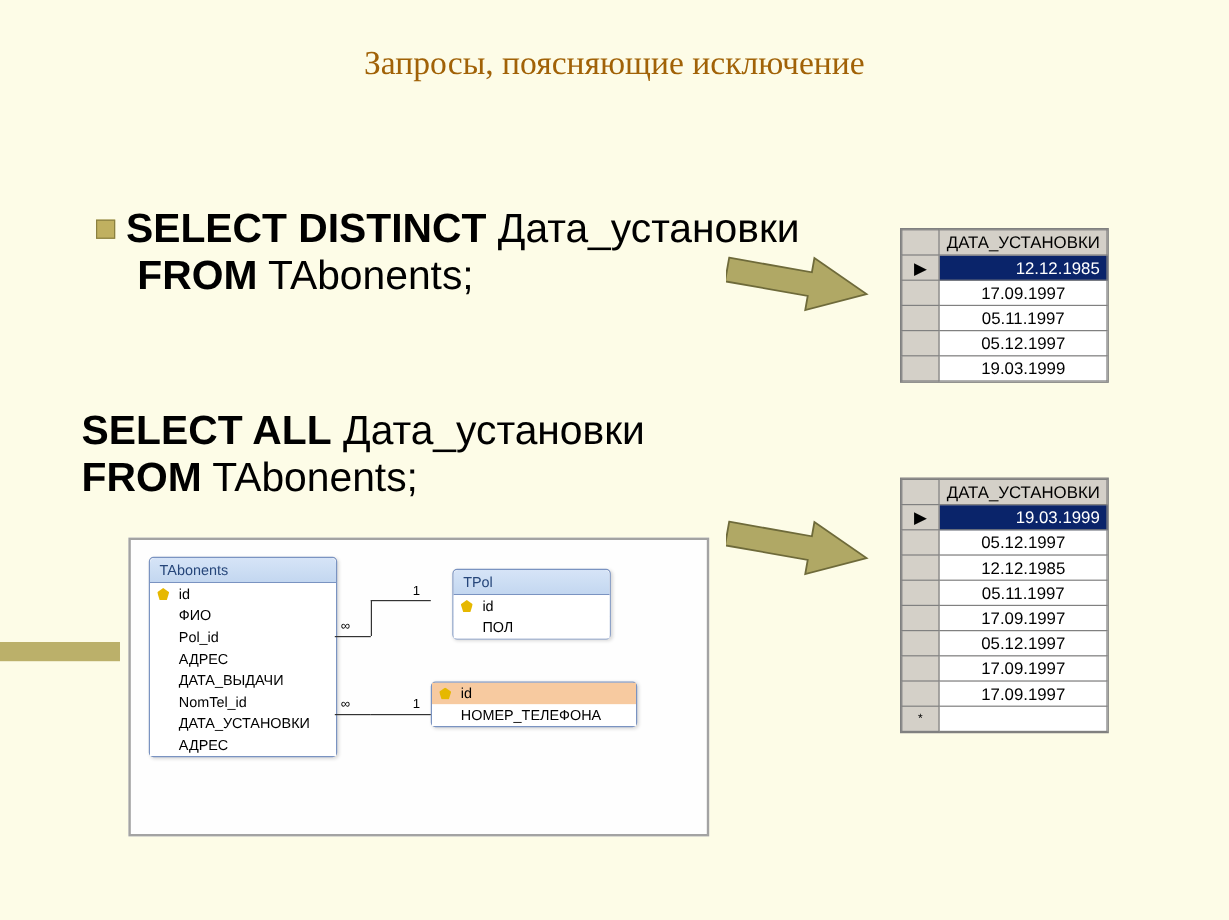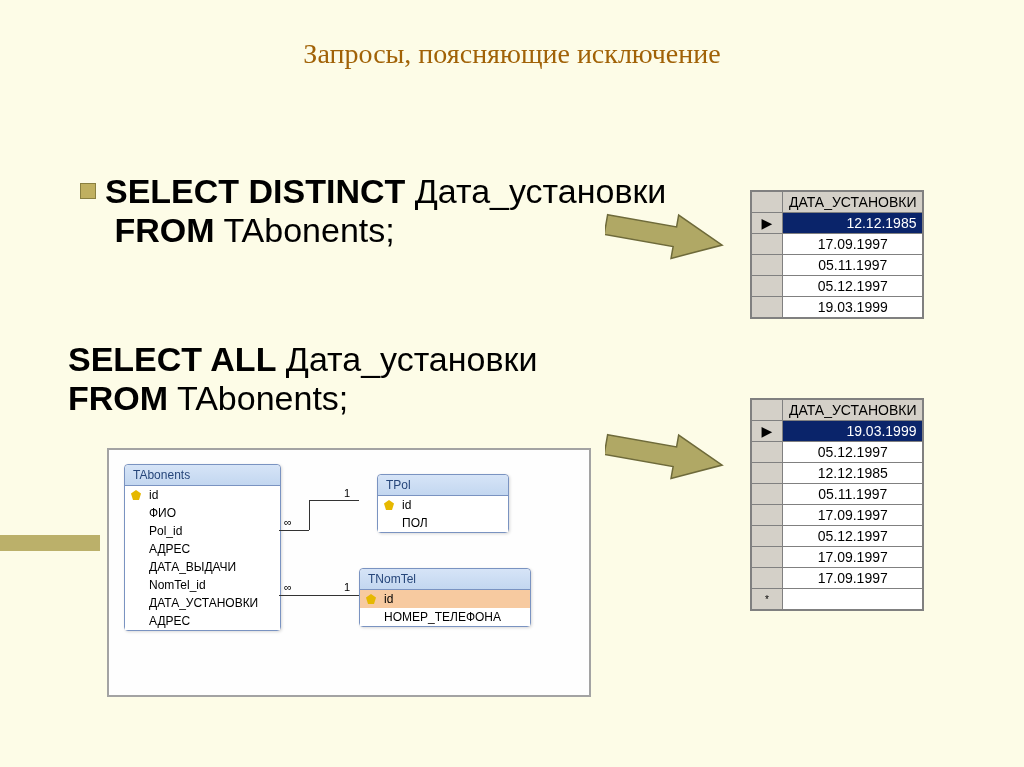--- a/index.html
+++ b/index.html
@@ -267,21 +267,20 @@
     <div class="row">АДРЕС</div>
   </div>
 
   <div class="dbox" style="left:268px; top:24px; width:130px">
     <div class="hdr">TPol</div>
     <div class="row key">id</div>
     <div class="row">ПОЛ</div>
   </div>
 
   <div class="dbox" style="left:250px; top:118px; width:170px">
-    <div class="hdr">TNomTel</div>
     <div class="row key hl">id</div>
     <div class="row">НОМЕР_ТЕЛЕФОНА</div>
   </div>
 
   <div class="relline" style="left:170px; top:80px; width:30px; height:1px;"></div>
   <div class="relline" style="left:200px; top:50px; width:1px; height:30px;"></div>
   <div class="relline" style="left:200px; top:50px; width:50px; height:1px;"></div>
   <span class="rellabel" style="left:175px; top:66px">∞</span>
   <span class="rellabel" style="left:235px; top:37px">1</span>
 

